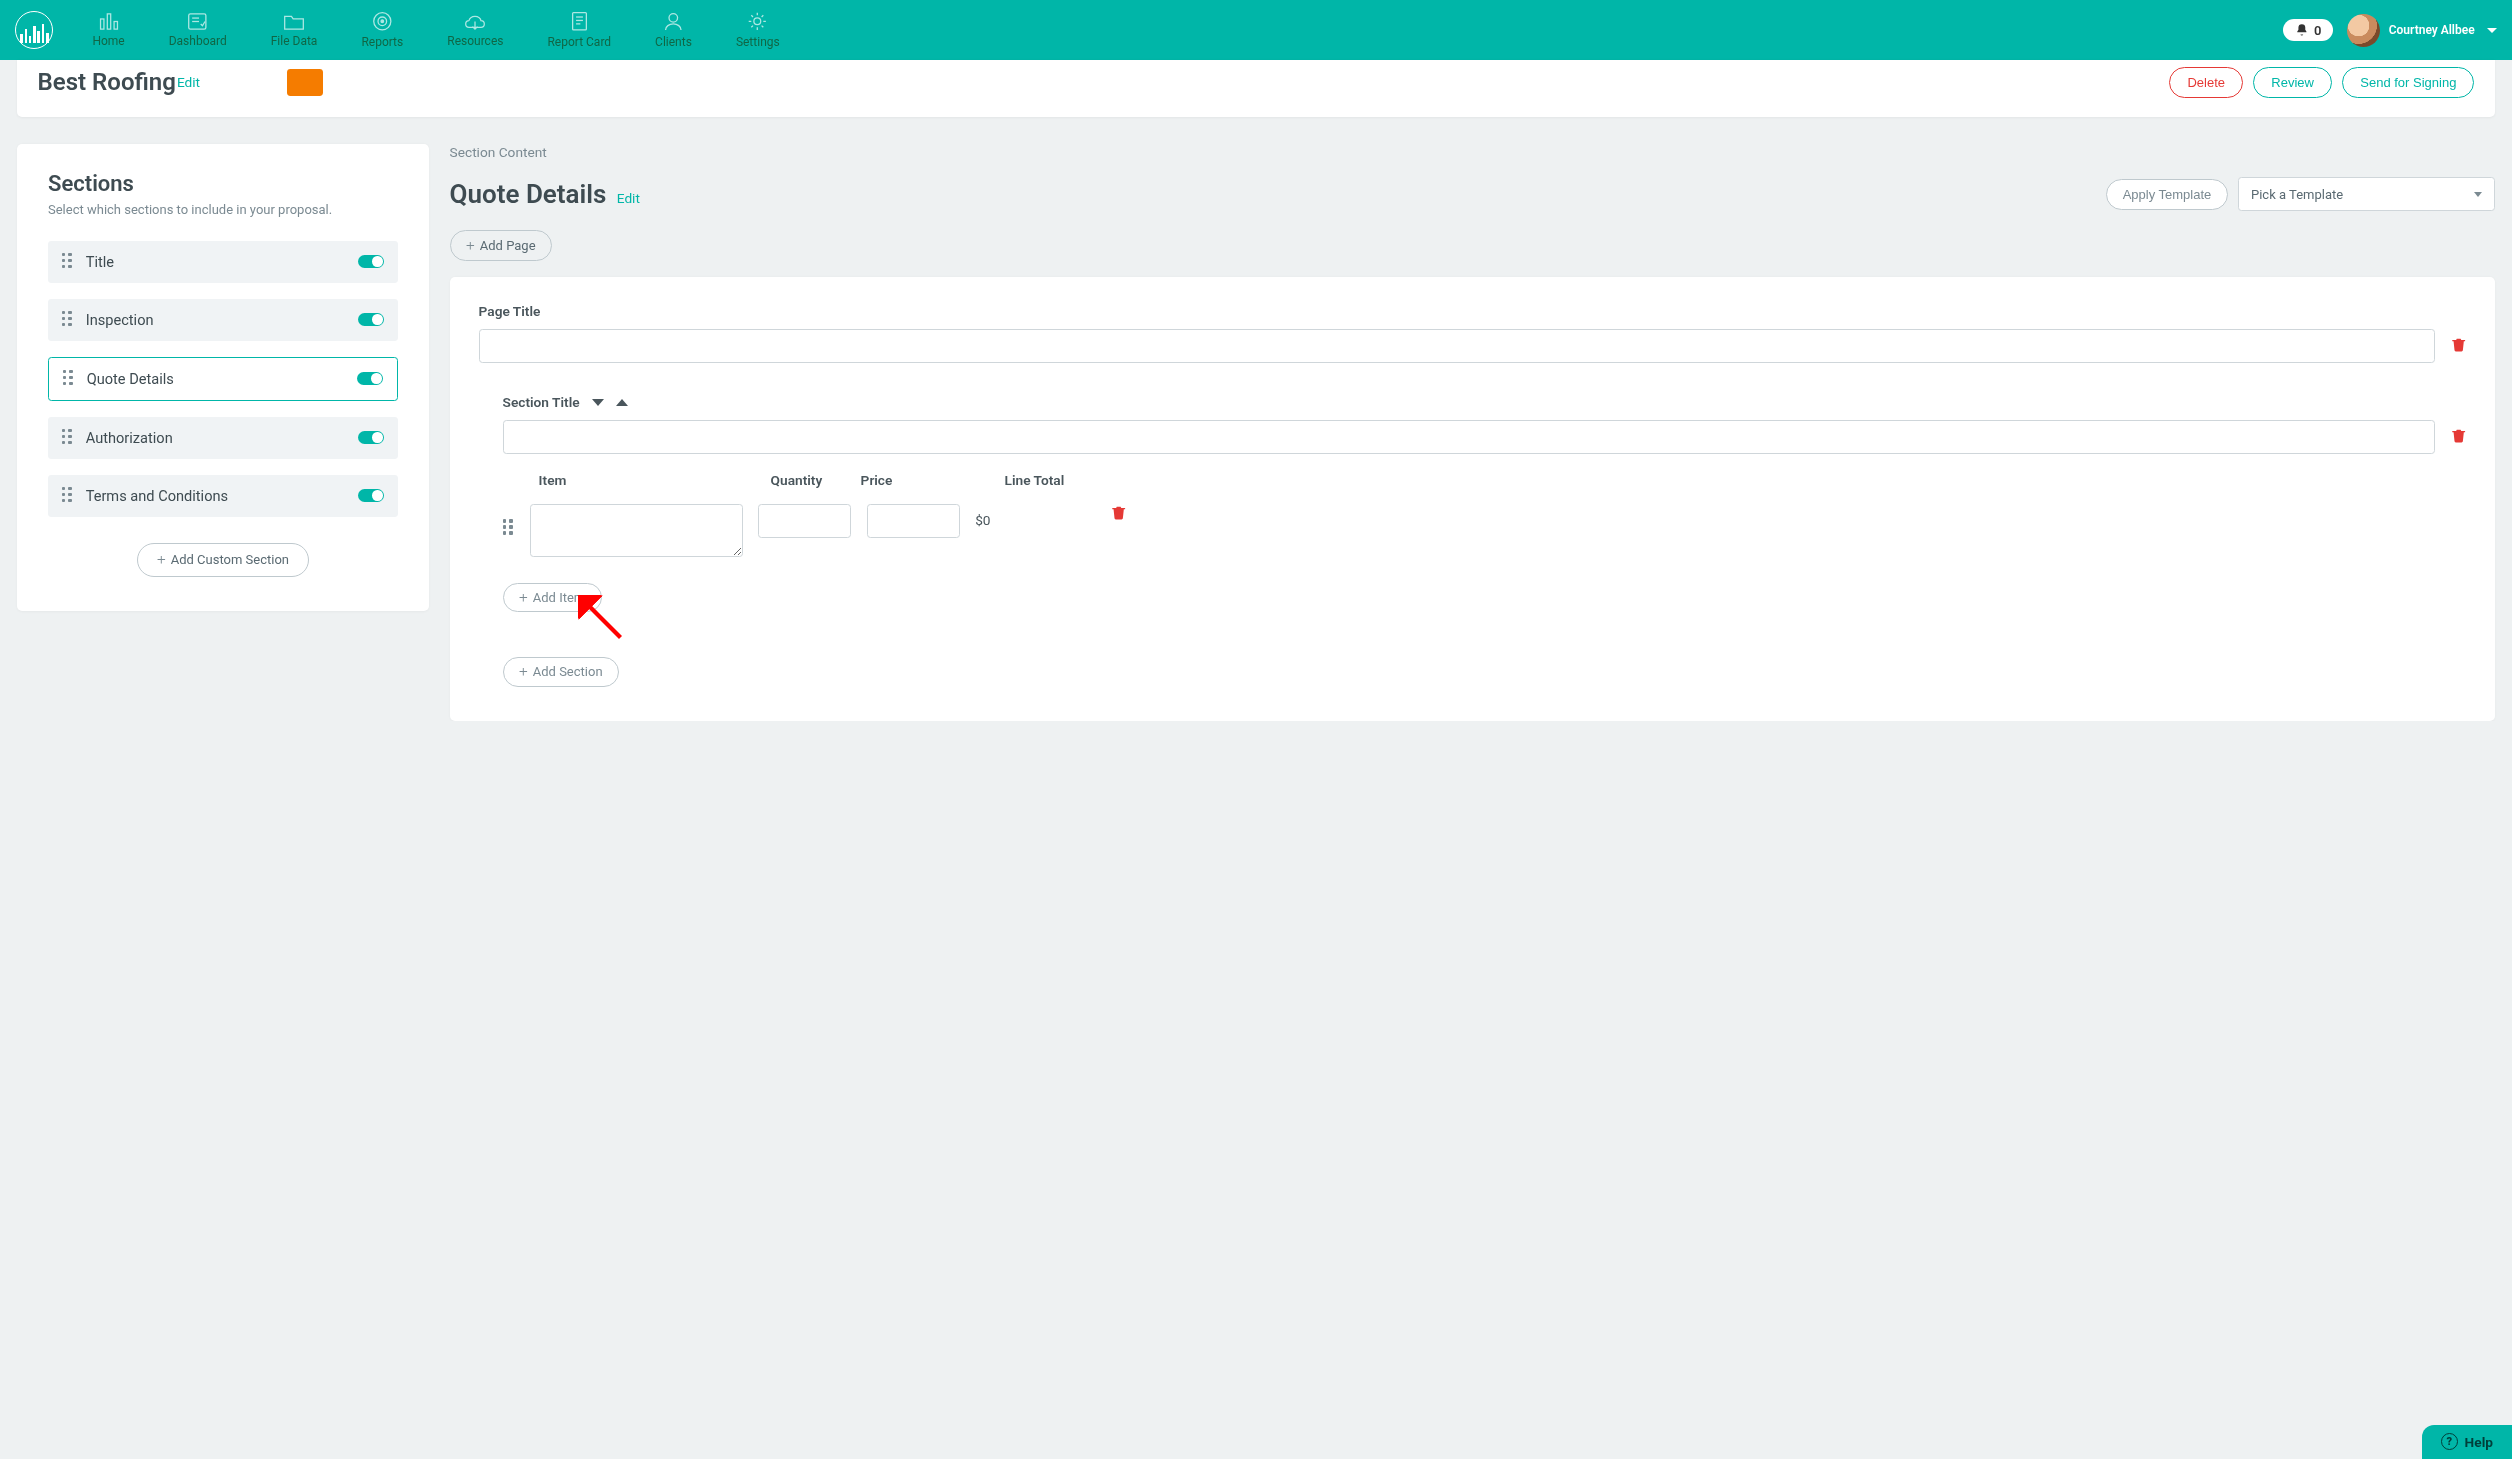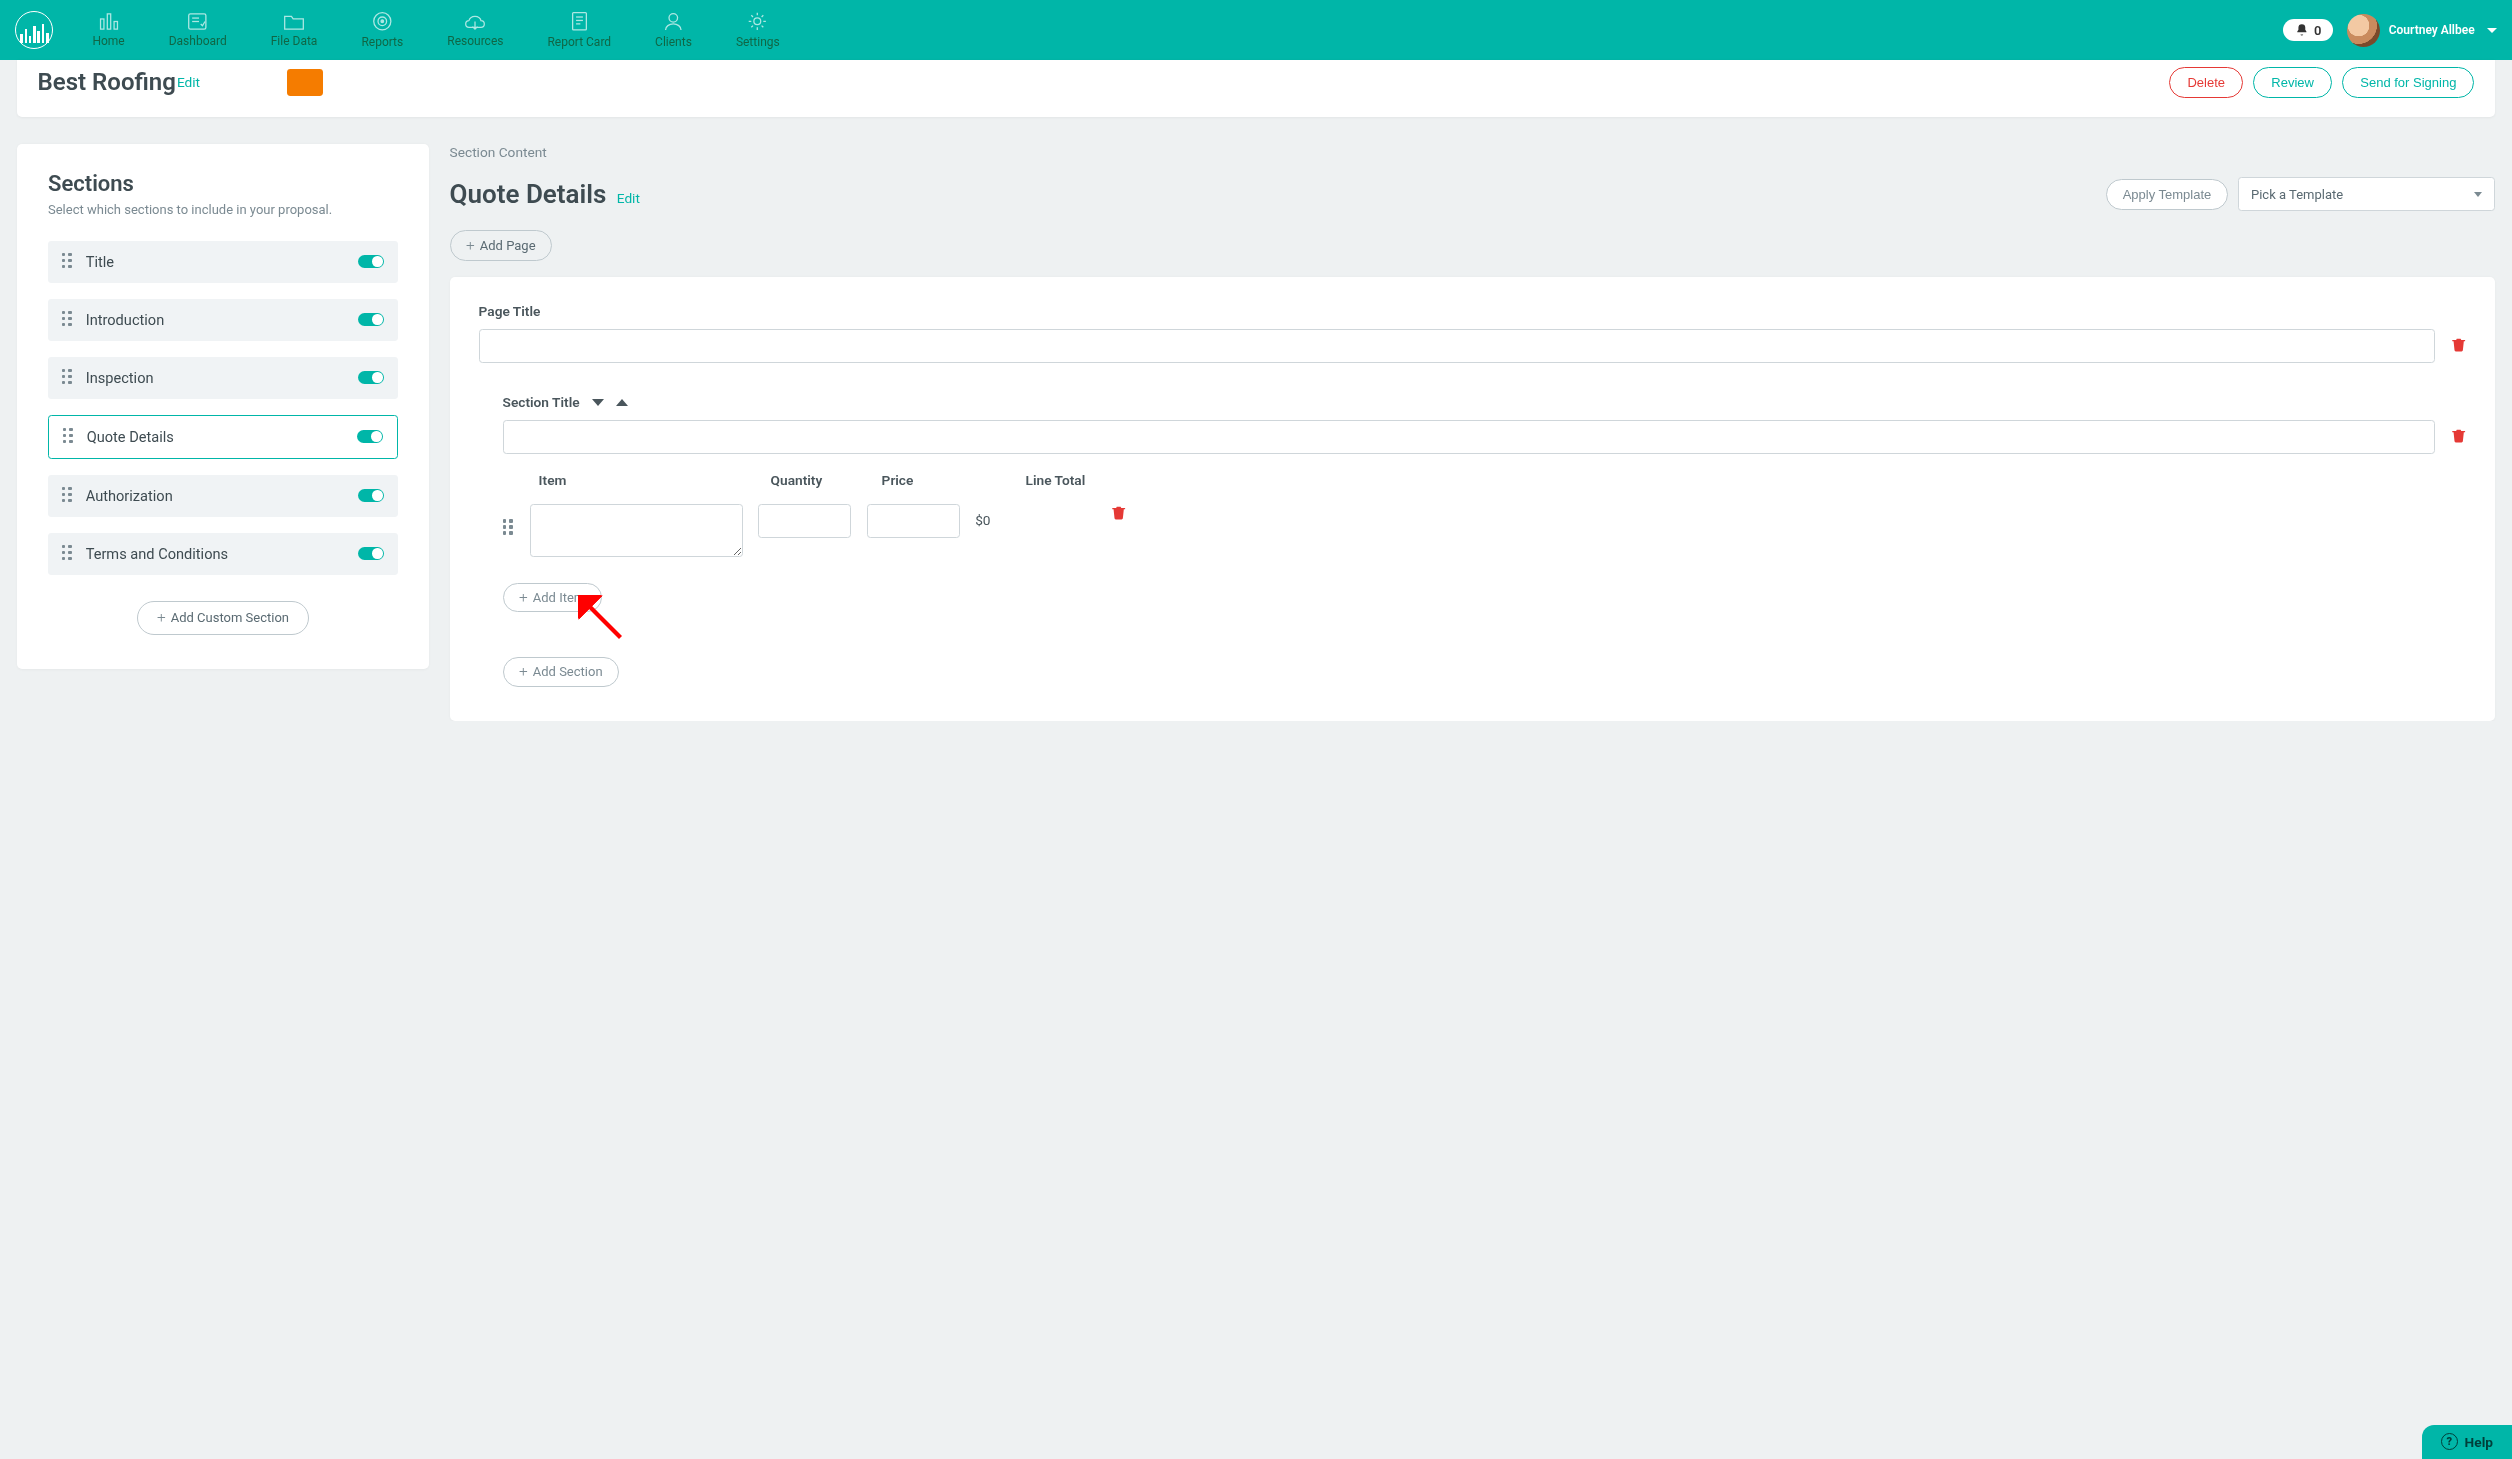--- a/index.html
+++ b/index.html
@@ -180,21 +180,21 @@
   .trash svg { fill:#e53935; }
 
   .section-title-row { margin-top:31px; padding-left:24px;}
   .st-head { display:flex; align-items:center; gap:12px; margin-bottom:10.3px; }
   .tri-down { width:0;height:0;border-left:6px solid transparent;border-right:6px solid transparent;border-top:7.7px solid #4a565c; cursor:pointer;}
   .tri-up { width:0;height:0;border-left:6px solid transparent;border-right:6px solid transparent;border-bottom:7.7px solid #4a565c; cursor:pointer;}
 
   .items-table { margin-top:18px; padding-left:24px; }
   .items-head { display:flex; margin-left:36px; gap:0; }
   .col-item { width:232px; }
-  .col-qty { width:111px; }
+  .col-qty { width:90px; }
   .col-price { width:144px; }
   .col-total { flex:1; }
   .items-head div { font-weight:600; color:#4a565c; font-size:13.7px; }
   .item-row { display:flex; align-items:flex-start; gap:15.4px; margin-top:15.4px; }
   .item-row .drag-dots { margin-top:15.4px; }
   .item-input { border:0.9px solid #cfd6da; border-radius:3.4px; background:#fff; }
   .item-input.item { width:213px; height:53px; }
   .item-input.qty { width:93px; height:34px; }
   .item-input.price { width:93px; height:34px; }
   .line-total { width:120px; color:#4a565c; padding-top:8.6px; font-size:13.7px;}
@@ -346,32 +346,20 @@
         <div class="section-row">
           <div class="drag-dots">
             <span></span>
             <span></span>
             <span></span>
             <span></span>
             <span></span>
             <span></span>
           </div>
           <div class="section-label">Title</div>
-          <div class="toggle"></div>
-        </div>
-        <div class="section-row">
-          <div class="drag-dots">
-            <span></span>
-            <span></span>
-            <span></span>
-            <span></span>
-            <span></span>
-            <span></span>
-          </div>
-          <div class="section-label">Introduction</div>
           <div class="toggle"></div>
         </div>
         <div class="section-row">
           <div class="drag-dots">
             <span></span>
             <span></span>
             <span></span>
             <span></span>
             <span></span>
             <span></span>

